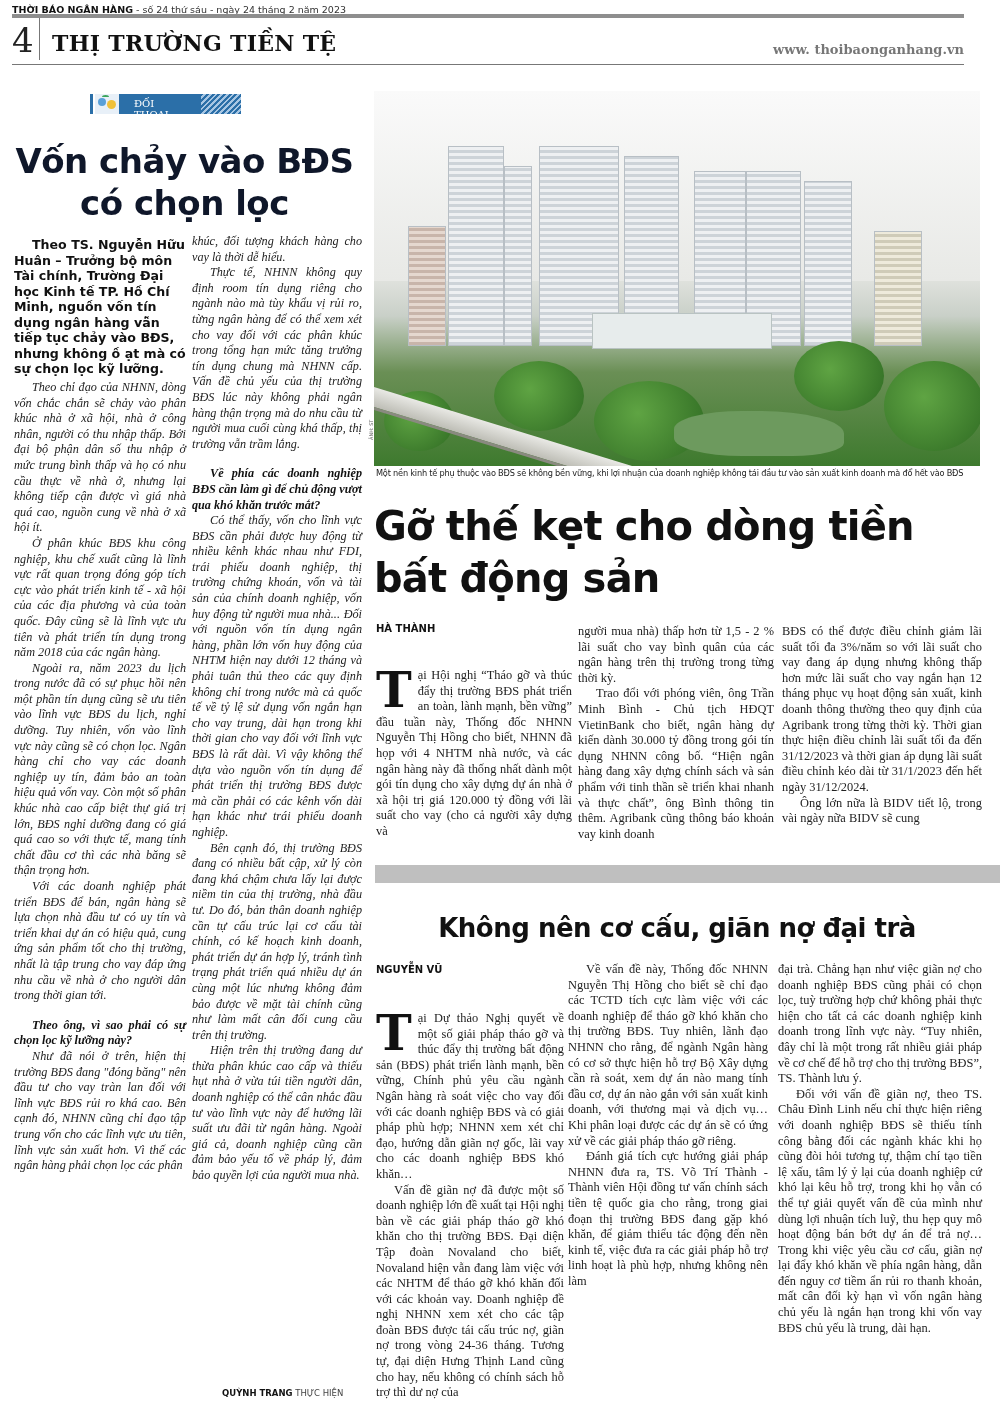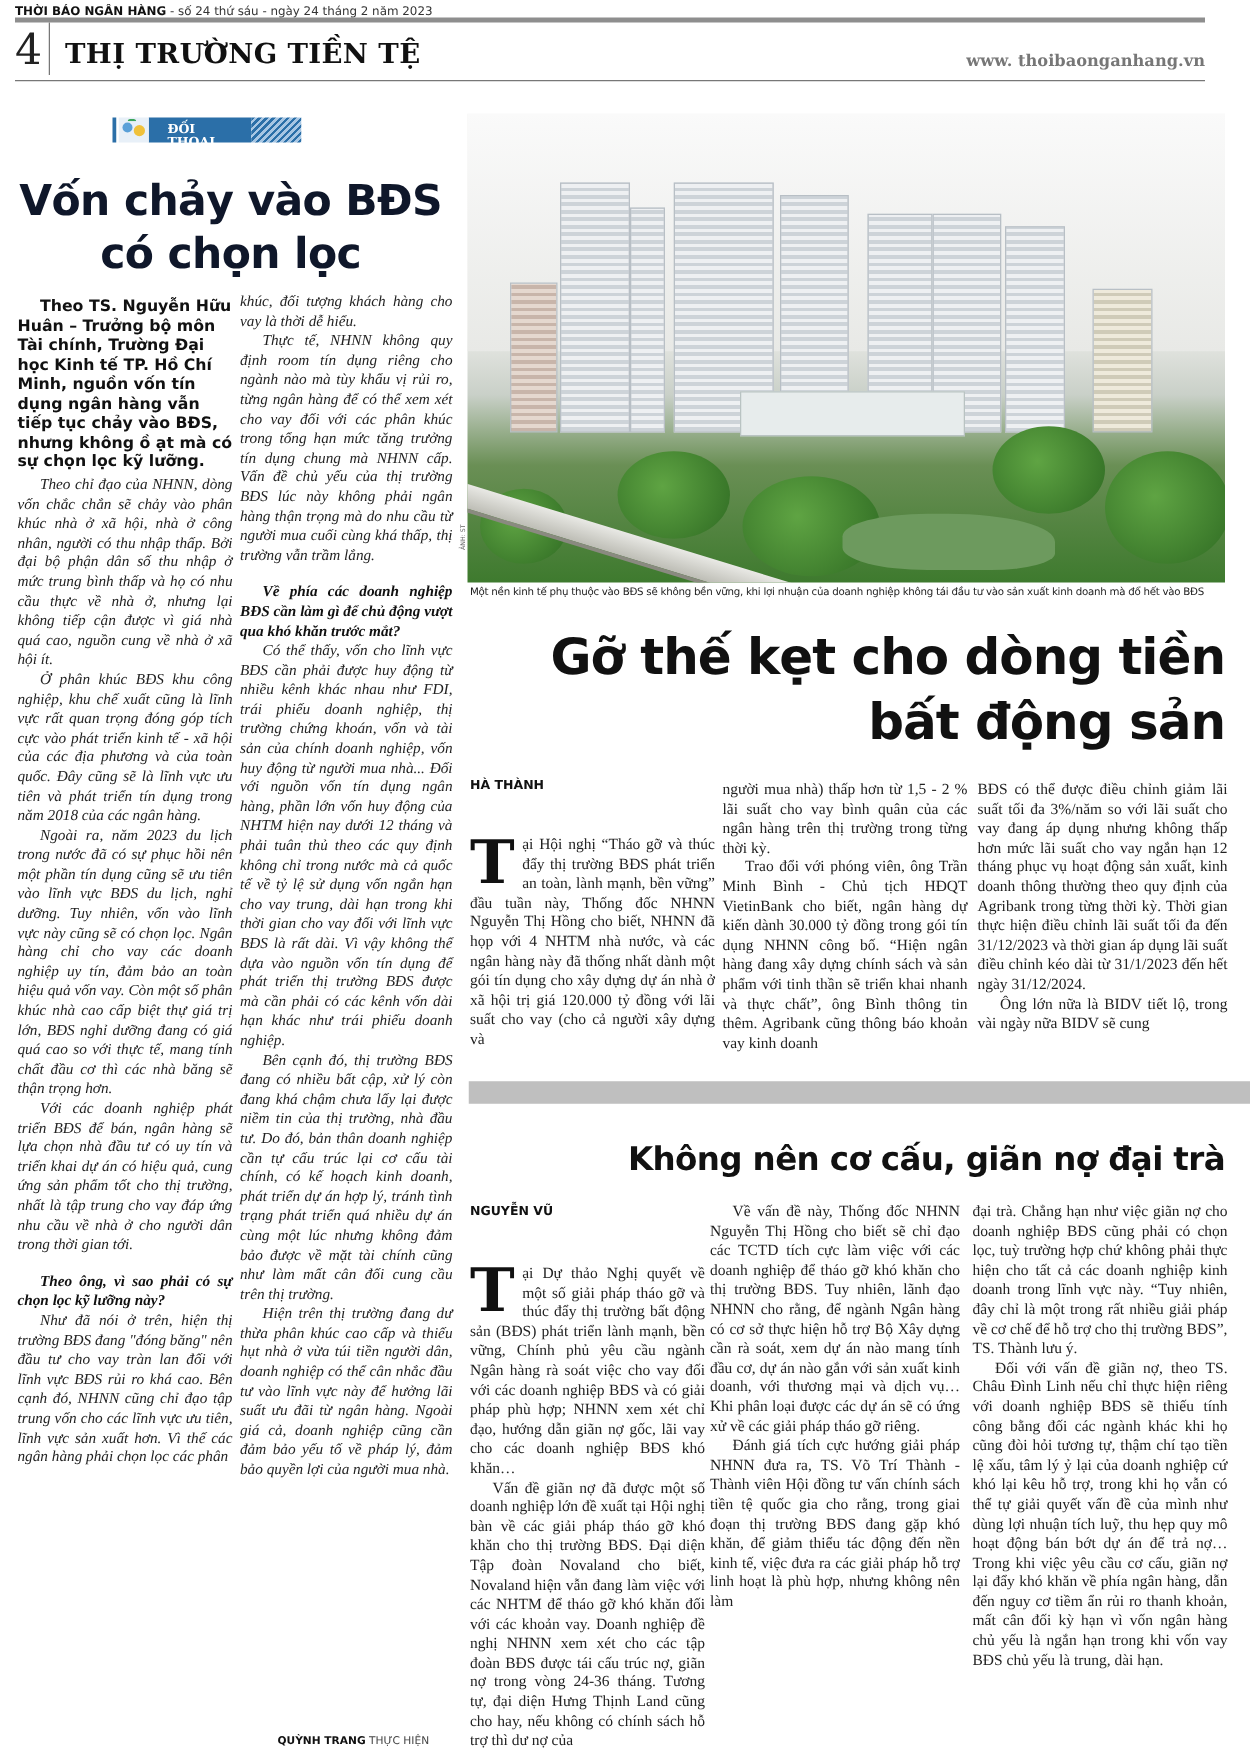--- a/index.html
+++ b/index.html
@@ -15,21 +15,21 @@
   .website { position: absolute; right: 36px; top: 42px; font-family: "DejaVu Serif", serif; font-weight: 700; font-size: 13px; color: #777; }
   .header-rule { position: absolute; left: 12px; top: 64px; width: 952px; height: 1px; background: #777; }
 
   
   .tag-box { position: absolute; left: 90px; top: 94px; display: flex; align-items: center; height: 20px; }
   .tag-bar { width: 3px; height: 20px; background: #2b6fa8; margin-right: 2px; }
   .tag-icon { width: 24px; height: 20px; position: relative; background: #e8f0f8; }
   .tag-icon .p1 { position: absolute; left: 3px; top: 4px; width: 8px; height: 8px; border-radius: 50%; background: #5aa0d8; }
   .tag-icon .p2 { position: absolute; left: 12px; top: 6px; width: 9px; height: 9px; border-radius: 50%; background: #f0c13a; }
   .tag-icon .p3 { position: absolute; left: 7px; top: 1px; width: 7px; height: 4px; border-top: 2px solid #3ba55c; border-radius: 50% 50% 0 0; }
-  .tag-label { height: 20px; background: #2b6fa8; color: #fff; font-family: "DejaVu Serif", serif; font-weight: 700; font-size: 10px; padding: 4px 10px 0 15px; width: 82px; }
+  .tag-label { height: 20px; background: #2b6fa8; color: #fff; font-family: "DejaVu Serif", serif; font-weight: 400; font-size: 10px; padding: 4px 10px 0 15px; width: 82px; }
   .tag-stripes { width: 40px; height: 20px; background: repeating-linear-gradient(135deg, #2b6fa8 0 2px, #a7c6e3 2px 4px); }
 
   .feature-title { position: absolute; left: 12px; top: 140px; width: 345px; text-align: center; font-family: "DejaVu Sans", sans-serif; font-weight: 700; font-size: 34px; line-height: 42px; color: #0f172a; letter-spacing: -0.5px; }
 
   .lede { position: absolute; left: 14px; top: 237px; width: 172px; font-family: "DejaVu Sans", sans-serif; font-weight: 700; font-size: 12.6px; line-height: 15.5px; color: #111; }
   .lede .ind { display: inline-block; width: 18px; }
 
   .col { position: absolute; font-size: 12.2px; line-height: 15.6px; text-align: justify; font-style: italic; color: #222; }
   .col p { text-indent: 18px; }
   .col .q { font-weight: 700; color: #111; text-indent: 18px; margin-top: 14px; }
@@ -46,34 +46,34 @@
   .tower.pink { background: repeating-linear-gradient(0deg, #c8b5aa 0 3px, #e5d8cf 3px 6px); }
   .tower.cream { background: repeating-linear-gradient(0deg, #cfcbb8 0 3px, #eeeadb 3px 6px); }
   .lowbldg { position: absolute; background: #e7ecec; border: 1px solid #b9c3c2; }
   .tree { position: absolute; border-radius: 50%; background: radial-gradient(circle at 40% 40%, #5fa443, #2e6a22); }
   .rail { position: absolute; left: -20px; top: 290px; width: 420px; height: 22px; background: linear-gradient(#e9e9e5, #bdbdb5); transform: rotate(17deg); transform-origin: left top; border-bottom: 3px solid #8a8a80; }
   .pond { position: absolute; left: 300px; top: 320px; width: 170px; height: 45px; background: #6d9a5e; border-radius: 40% 50% 30% 40%; }
   .photo-credit { position: absolute; left: 368px; top: 440px; font-size: 5px; font-family: "DejaVu Sans", sans-serif; color: #666; transform: rotate(-90deg); transform-origin: left top; }
   .caption { position: absolute; left: 376px; top: 468px; width: 606px; font-family: "DejaVu Sans", sans-serif; font-size: 8.2px; color: #222; letter-spacing: -0.2px; white-space: nowrap; }
 
   
-  .main-title { position: absolute; left: 374px; top: 500px; width: 606px; text-align: right; font-family: "DejaVu Sans", sans-serif; font-weight: 700; font-size: 40px; line-height: 52px; color: #111; letter-spacing: -0.8px; }
+  .main-title { position: absolute; left: 374px; top: 500px; width: 606px; text-align: left; font-family: "DejaVu Sans", sans-serif; font-weight: 700; font-size: 40px; line-height: 52px; color: #111; letter-spacing: -0.8px; }
   .byline { position: absolute; font-family: "DejaVu Sans", sans-serif; font-weight: 700; font-size: 10px; color: #111; }
   .byline-1 { left: 376px; top: 623px; }
   .serif-col { position: absolute; font-size: 12.4px; line-height: 15.6px; text-align: justify; color: #222; }
   .serif-col p { text-indent: 18px; }
   .serif-col p.noind { text-indent: 0; }
   .dropcap { float: left; font-size: 48px; line-height: 40px; font-family: "DejaVu Serif", serif; font-weight: 700; margin: 2px 6px 0 0; color: #111; }
   .m1 { left: 376px; top: 668px; width: 196px; }
   .m2 { left: 578px; top: 624px; width: 196px; }
   .m3 { left: 782px; top: 624px; width: 200px; }
 
   .gray-sep { position: absolute; left: 375px; top: 865px; width: 625px; height: 18px; background: #bfbfbf; }
 
-  .sub-title { position: absolute; left: 374px; top: 911px; width: 606px; text-align: right; font-family: "DejaVu Sans", sans-serif; font-weight: 700; font-size: 26px; line-height: 34px; color: #111; letter-spacing: -0.5px; }
+  .sub-title { position: absolute; left: 374px; top: 911px; width: 606px; text-align: center; font-family: "DejaVu Sans", sans-serif; font-weight: 700; font-size: 26px; line-height: 34px; color: #111; letter-spacing: -0.5px; }
   .byline-2 { left: 376px; top: 964px; }
   .s1 { left: 376px; top: 1011px; width: 188px; }
   .s2 { left: 568px; top: 962px; width: 200px; }
   .s3 { left: 778px; top: 962px; width: 204px; }
 </style>
 </head>
 <body>
 
 <div class="masthead-line"><b>THỜI BÁO NGÂN HÀNG</b><span> - số 24 thứ sáu - ngày 24 tháng 2 năm 2023</span></div>
 <div class="top-bar"></div>

